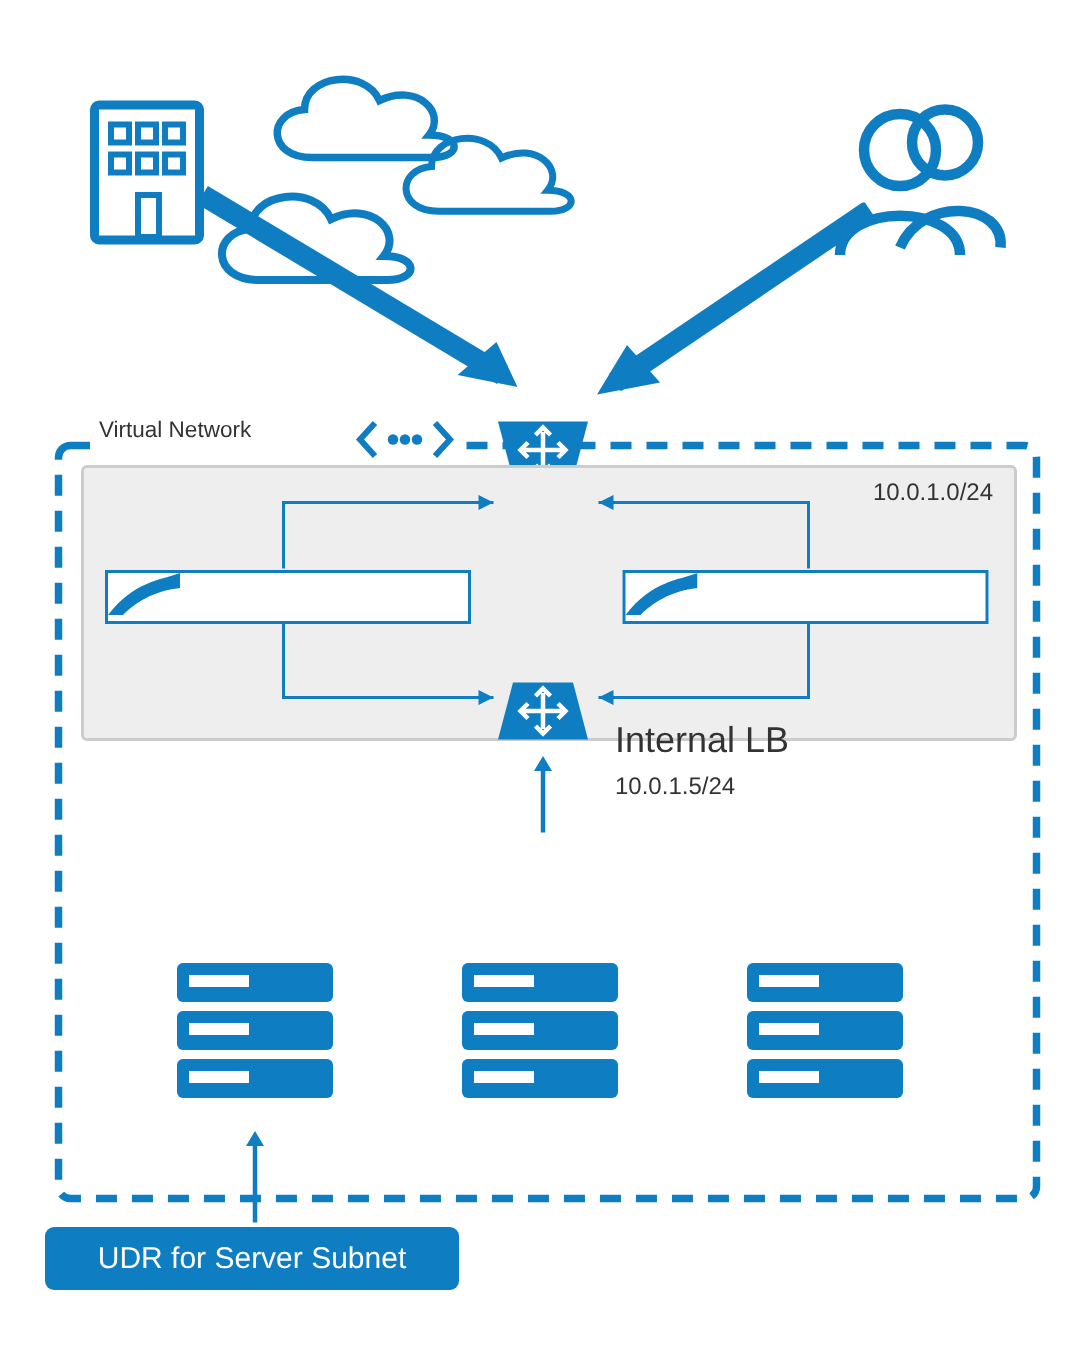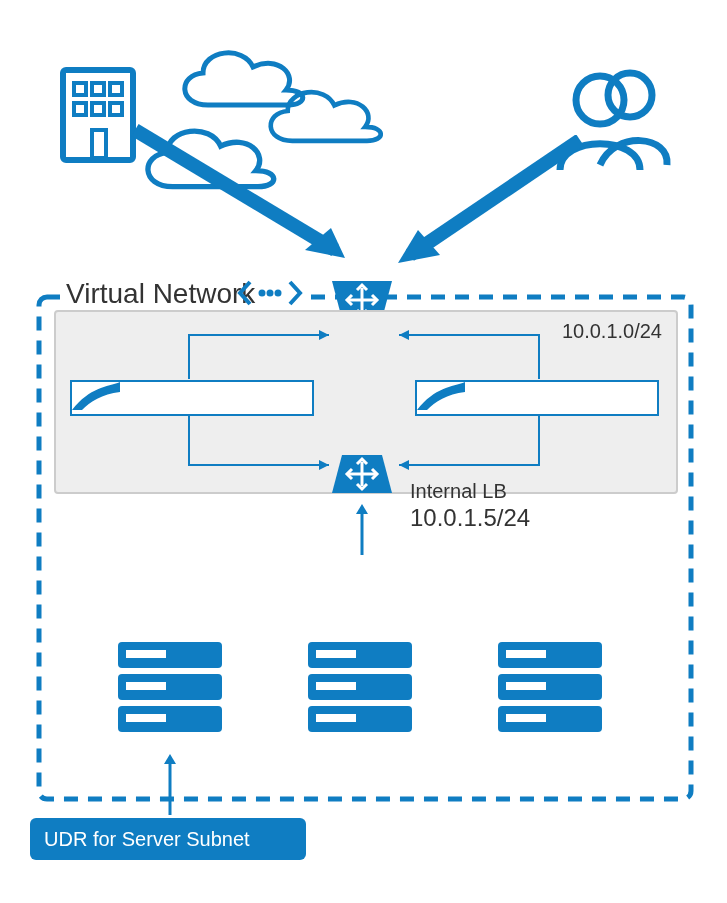--- a/index.html
+++ b/index.html
@@ -25,36 +25,36 @@
   .label {
     position: absolute;
     color: var(--text-dark);
     font-size: 20px;
   }
   .udr-box {
     position: absolute;
     background: var(--blue);
     border-radius: 6px;
     color: #fff;
-    text-align: left;
+    text-align: center;
     padding: 8px 14px;
     font-size: 20px;
     line-height: 26px;
   }
   .subnet {
     position: absolute;
     background: var(--grey-bg);
     border: 2px solid var(--grey-border);
     border-radius: 4px;
   }
   .subnet-label {
     position: absolute;
     right: 14px;
     top: 8px;
-    font-size: 20px;
+    font-size: 16px;
     color: var(--text-dark);
   }
 </style>
 </head>
 <body>
 
 <div class="canvas">
 
   <svg style="position:absolute;left:58px;top:65px" width="80" height="100" viewBox="0 0 80 100">
     <rect x="5" y="5" width="70" height="90" fill="none" stroke="#0f7dc2" stroke-width="6" rx="3"></rect>
@@ -91,21 +91,21 @@
   <svg style="position:absolute;left:370px;top:135px" width="240" height="150" viewBox="0 0 240 150">
     <line x1="210" y1="5" x2="40" y2="120" stroke="#0f7dc2" stroke-width="14"></line>
     <polygon points="28,128 70,120 48,95" fill="#0f7dc2"></polygon>
   </svg>
 
   <svg style="position:absolute;left:35px;top:293px" width="660" height="510" viewBox="0 0 660 510">
     <rect x="4" y="4" width="652" height="502" rx="8" fill="none" stroke="#0f7dc2" stroke-width="5" stroke-dasharray="14 10"></rect>
   </svg>
 
   <div style="position:absolute;left:60px;top:275px;width:250px;height:34px;background:#fff"></div>
-  <div class="label" style="left:66px;top:278px;font-size:28px">Virtual Network</div>
+  <div class="label" style="left:66px;top:278px;font-size:15px">Virtual Network</div>
   <svg style="position:absolute;left:236px;top:278px" width="68" height="30" viewBox="0 0 68 30">
     <polyline points="14,4 4,15 14,26" fill="none" stroke="#0f7dc2" stroke-width="4"></polyline>
     <polyline points="54,4 64,15 54,26" fill="none" stroke="#0f7dc2" stroke-width="4"></polyline>
     <circle cx="26" cy="15" r="3.5" fill="#0f7dc2"></circle>
     <circle cx="34" cy="15" r="3.5" fill="#0f7dc2"></circle>
     <circle cx="42" cy="15" r="3.5" fill="#0f7dc2"></circle>
   </svg>
 
   <svg style="position:absolute;left:327px;top:276px" width="70" height="48" viewBox="0 0 70 48">
     <polygon points="5,5 65,5 55,43 15,43" fill="#0f7dc2"></polygon>
@@ -148,22 +148,22 @@
 
   <svg style="position:absolute;left:327px;top:450px" width="70" height="48" viewBox="0 0 70 48">
     <polygon points="15,5 55,5 65,43 5,43" fill="#0f7dc2"></polygon>
     <line x1="35" y1="12" x2="35" y2="36" stroke="#fff" stroke-width="3"></line>
     <line x1="22" y1="24" x2="48" y2="24" stroke="#fff" stroke-width="3"></line>
     <polyline points="30,14 35,9 40,14" fill="none" stroke="#fff" stroke-width="3"></polyline>
     <polyline points="30,34 35,39 40,34" fill="none" stroke="#fff" stroke-width="3"></polyline>
     <polyline points="25,19 20,24 25,29" fill="none" stroke="#fff" stroke-width="3"></polyline>
     <polyline points="45,19 50,24 45,29" fill="none" stroke="#fff" stroke-width="3"></polyline>
   </svg>
-  <div class="label" style="left:410px;top:480px;font-size:20px">Internal LB</div>
-  <div class="label" style="left:410px;top:504px;font-size:24px">10.0.1.5/24</div>
+  <div class="label" style="left:410px;top:480px;font-size:24px">Internal LB</div>
+  <div class="label" style="left:410px;top:516px;font-size:16px">10.0.1.5/24</div>
 
   <svg style="position:absolute;left:352px;top:500px" width="20" height="60" viewBox="0 0 20 60">
     <line x1="10" y1="55" x2="10" y2="12" stroke="#0f7dc2" stroke-width="3"></line>
     <polygon points="10,4 4,14 16,14" fill="#0f7dc2"></polygon>
   </svg>
 
 
   <svg style="position:absolute;left:110px;top:620px" width="120" height="120" viewBox="0 0 120 120">
     <rect x="8" y="22" width="104" height="26" rx="4" fill="#0f7dc2"></rect>
     <rect x="8" y="54" width="104" height="26" rx="4" fill="#0f7dc2"></rect>

